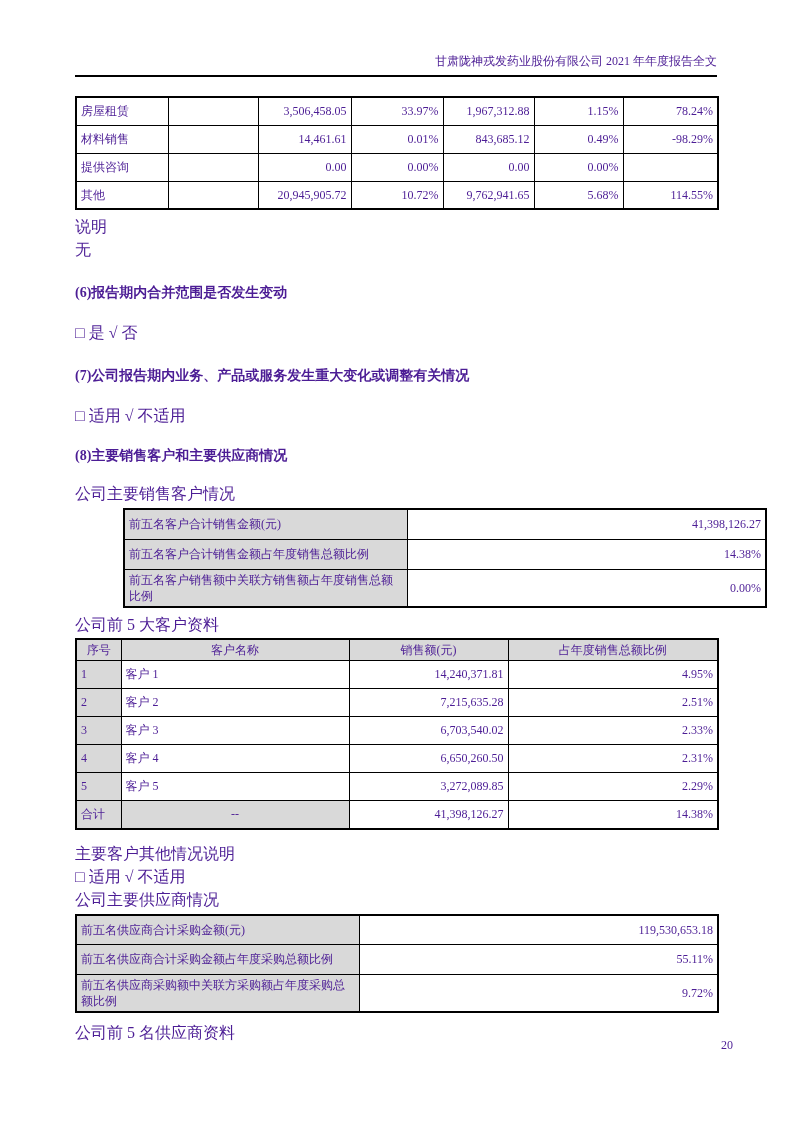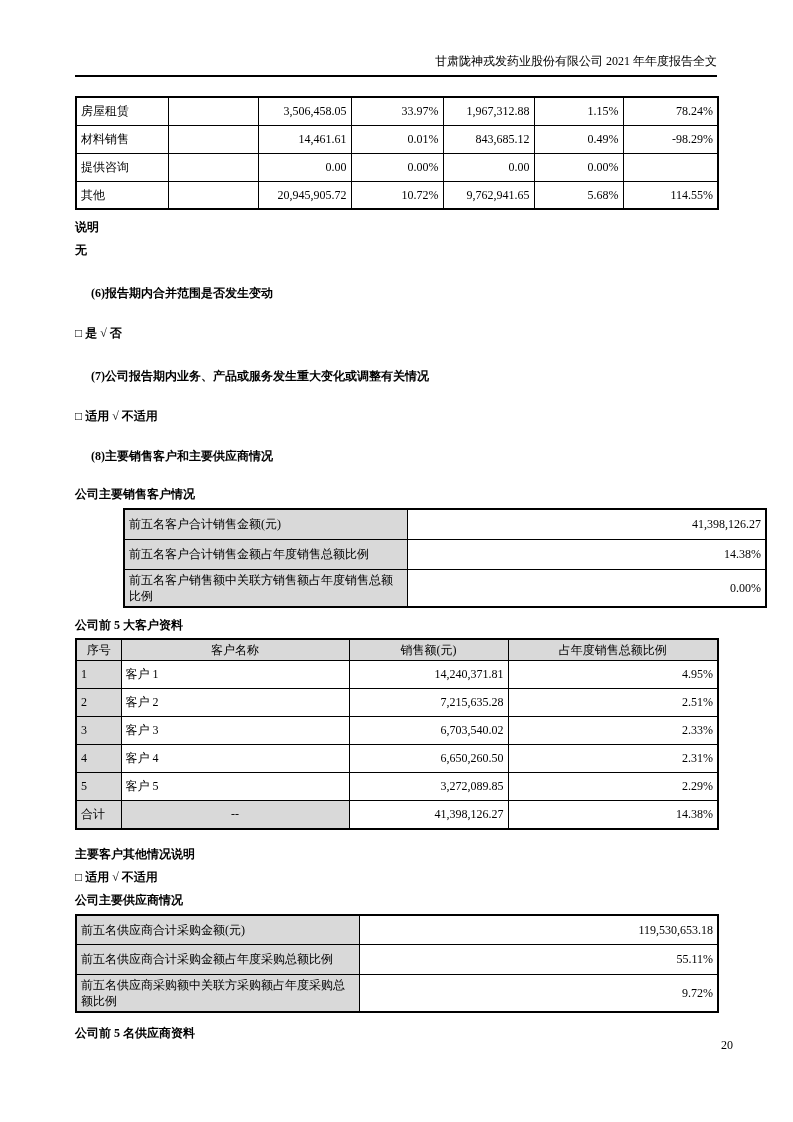--- a/index.html
+++ b/index.html
@@ -1,41 +1,41 @@
 <!DOCTYPE html>
 <html style="--shade: #d9d9d9;"><head>
 <meta charset="utf-8">
 <style>
   * { box-sizing: border-box; margin: 0; padding: 0; }
   html,body { background: #ffffff; }
   .page {
     width: 793px; height: 1122px; background: #fff; position: relative;
-    font-family: "Liberation Serif", "DejaVu Serif", serif; color: #000000;
+    font-family: "Liberation Serif", "DejaVu Serif", serif; color: #4c1d95;
     overflow: hidden;
   }
   .header {
     margin: 0 76px 0 75px; padding-top: 53px; padding-bottom: 5px;
     border-bottom: 2px solid #000; text-align: right; font-size: 12px;
   }
   .content { margin: 0 76px 0 75px; }
   table { border-collapse: collapse; table-layout: fixed; width: 100%; border: 2px solid #000; }
   td, th { border: 1px solid #000; font-size: 12px; font-weight: normal; padding: 2px 4px; vertical-align: middle; line-height: 1.35; word-break: break-all; }
   .num { text-align: right; }
   .ctr { text-align: center; }
   .shade { background: var(--shade, #d9d9d9); }
   .cont-table { margin-top: 19px; }
   .cont-table td { height: 28px; }
   .sum-table tr { height: 30px; }
   .cust-table tr { height: 28px; }
   .cust-table thead tr { height: 14px; }
   .cust-table th { text-align: center; }
-  .plain { font-size: 12px; line-height: 16px; font-weight: bold; }
+  .plain { font-size: 16px; line-height: 16px; }
   .note-label { margin-top: 9px; }
   .note-value { margin-top: 7px; }
-  h3 { font-size: 12px; font-weight: bold; line-height: 18px; margin-left: 16px; }
+  h3 { font-size: 14px; font-weight: bold; line-height: 18px; }
   .h6 { margin-top: 26px; }
   .cb6 { margin-top: 23px; }
   .h7 { margin-top: 26px; }
   .cb7 { margin-top: 23px; }
   .h8 { margin-top: 23px; }
   .cap-customers { margin-top: 21px; }
   .tbl-cust-sum { margin-top: 6px; margin-left: 48px; }
   .cap-top5 { margin-top: 9px; }
   .tbl-cust { margin-top: 5px; }
   .cust-note { margin-top: 16px; }

